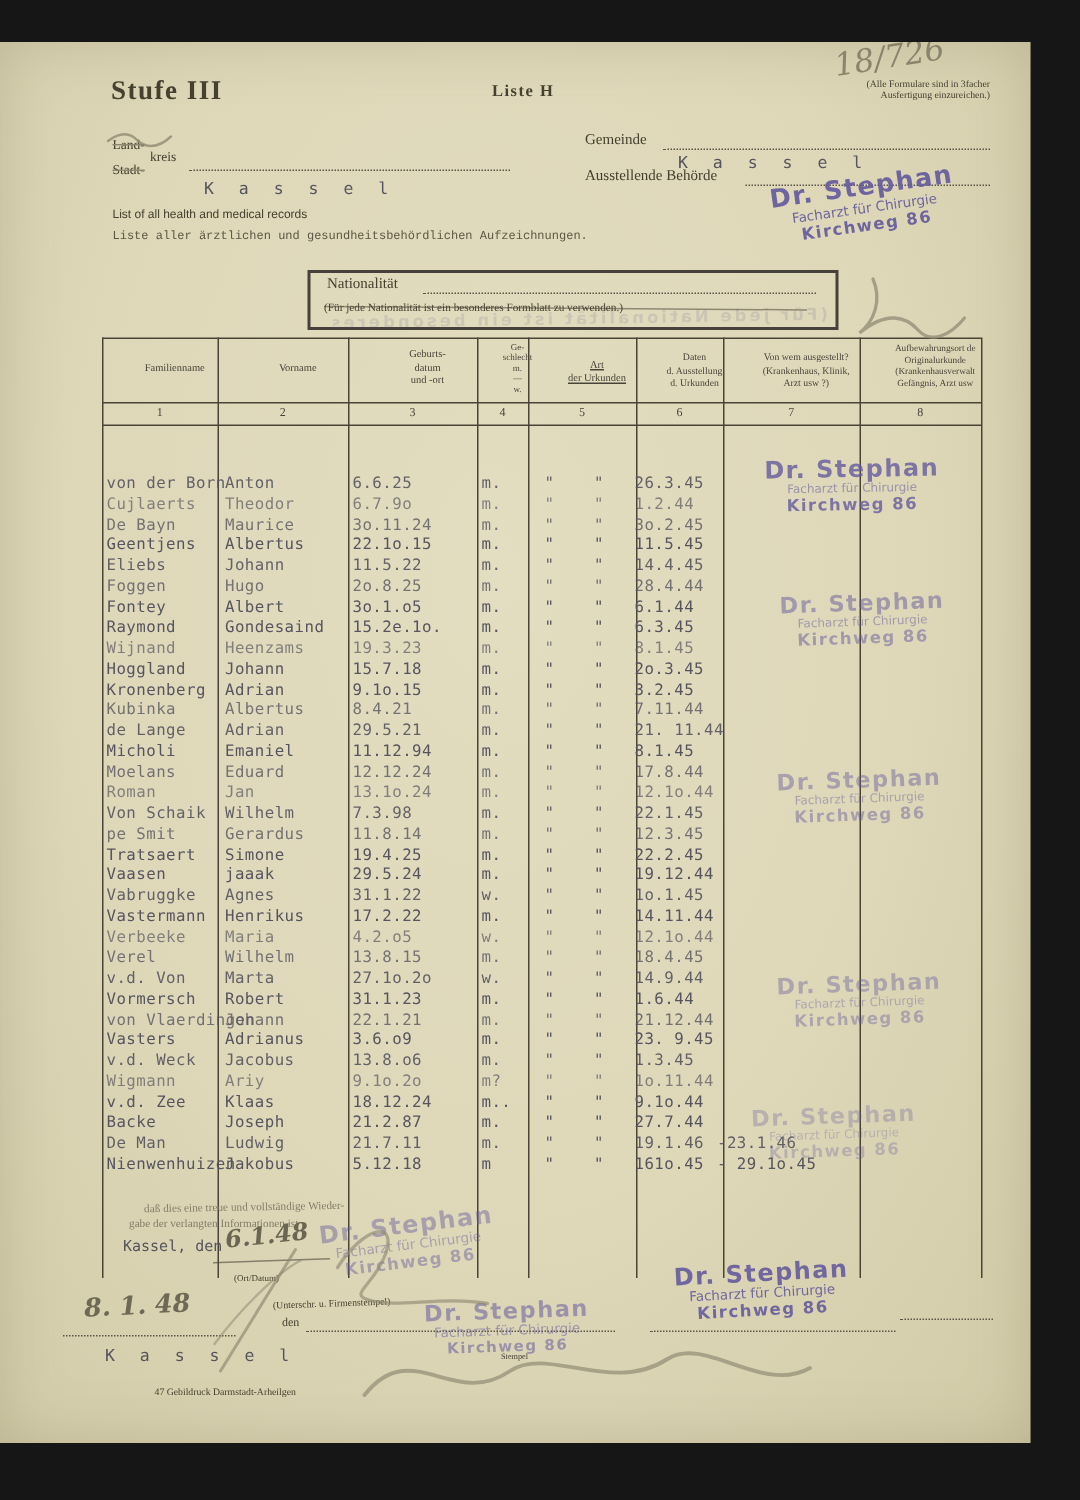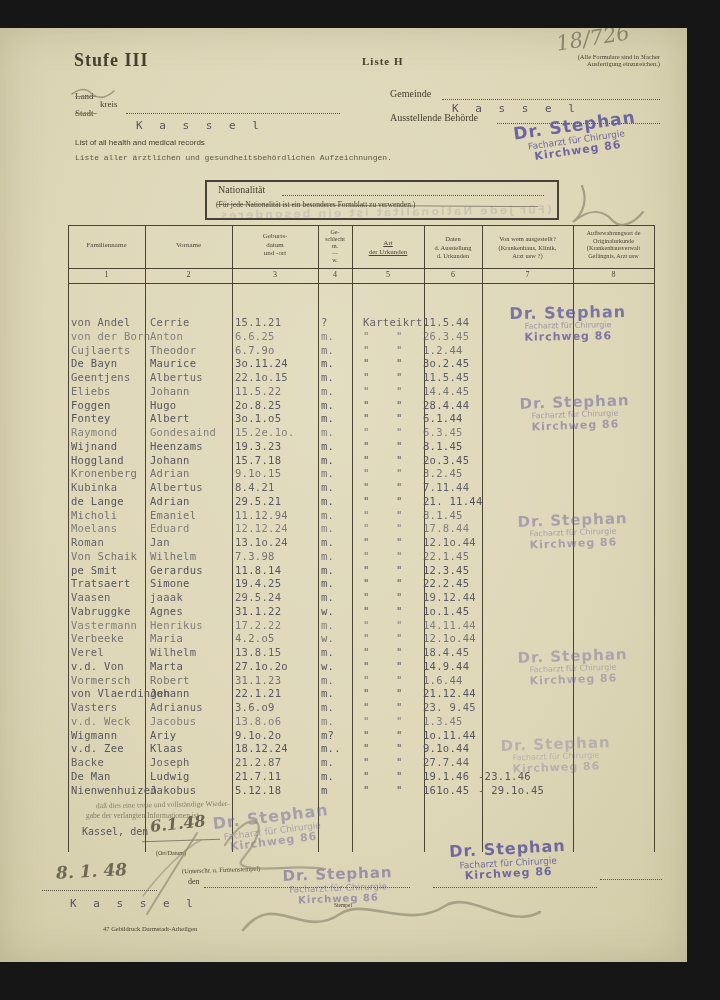--- a/index.html
+++ b/index.html
@@ -25,21 +25,21 @@
   
   .typed{font-family:"DejaVu Sans Mono","Liberation Mono",monospace;color:#55545f;}
   .spread{letter-spacing:5px;font-size:11px;}
   
   .dotted{border-bottom:1px dotted #5b5547;height:1px;}
   .solidline{background:#4b453a;position:absolute;}
   
   .vline{position:absolute;width:1px;top:197px;height:627px;background:#4a4437;}
   .hline{position:absolute;height:1px;left:68px;width:586px;background:#4a4437;}
   .hc{position:absolute;top:200px;font-size:7px;line-height:8.5px;text-align:center;
-      white-space:pre-line;color:#49443a;}
+      white-space:pre-line;color:#49443a;margin-left:10px;}
   .nc{position:absolute;top:242px;font-size:8px;text-align:center;color:#49443a;}
   
   #tbody{position:absolute;left:68px;top:288px;width:586px;}
   .trow{position:relative;height:13.75px;white-space:nowrap;}
   .trow span{position:absolute;font-family:"DejaVu Sans Mono","Liberation Mono",monospace;
              font-size:10.5px;line-height:13px;color:#55545f;letter-spacing:.3px;}
   .trow:nth-child(3n) span{opacity:.78;}
   .trow:nth-child(4n+1) span{opacity:.9;}
   .trow:nth-child(7n+2) span{opacity:.68;}
   .cn{left:3px;} .cv{left:82px;} .cb{left:167px;} .cg{left:253px;}
@@ -61,21 +61,21 @@
 </head>
 <body>
 
 <div id="top-bar" class="bar"></div>
 <div id="bottom-bar" class="bar"></div>
 <div id="right-bar" class="bar"></div>
 
 <div class="page">
 
   <div class="abs print" style="left:74px;top:22px;font-size:18px;font-weight:bold;letter-spacing:1px;">Stufe III</div>
-  <div class="abs print" style="left:328px;top:27px;font-size:11px;font-weight:bold;letter-spacing:1px;margin-left:34px;">Liste H</div>
+  <div class="abs print" style="left:328px;top:27px;font-size:11px;font-weight:bold;letter-spacing:1px;">Liste H</div>
   <div class="abs print tiny" style="left:500px;top:25px;width:160px;white-space:pre-line;text-align:right;">(Alle Formulare sind in 3facher
 Ausfertigung einzureichen.)</div>
   <div class="abs pencil" style="left:556px;top:-2px;font-size:21px;transform:rotate(-9deg);opacity:.85;">18/726</div>
 
   <div class="abs print" style="left:75px;top:63px;font-size:9px;text-decoration:line-through;text-decoration-color:#8d8772;">Land-</div>
   <div class="abs print" style="left:75px;top:80px;font-size:9px;text-decoration:line-through;text-decoration-color:#8d8772;">Stadt-</div>
   <div class="abs print" style="left:100px;top:71px;font-size:9px;">kreis</div>
   <div class="abs dotted" style="left:126px;top:84px;width:214px;"></div>
   <div class="abs typed spread" style="left:136px;top:91px;">K a s s e l</div>
 
@@ -141,28 +141,20 @@
   <div class="nc" style="left:145px;width:87px;">2</div>
   <div class="nc" style="left:232px;width:86px;">3</div>
   <div class="nc" style="left:318px;width:34px;">4</div>
   <div class="nc" style="left:352px;width:72px;">5</div>
   <div class="nc" style="left:424px;width:58px;">6</div>
   <div class="nc" style="left:482px;width:91px;">7</div>
   <div class="nc" style="left:573px;width:81px;">8</div>
 
   <div id="tbody">
       <div class="trow">
-        <span class="cn">von Andel</span>
-        <span class="cv">Cerrie</span>
-        <span class="cb">15.1.21</span>
-        <span class="cg">?</span>
-        <span class="ca1">Karteikrt.</span>
-        <span class="cd">11.5.44</span>
-      </div>
-      <div class="trow">
         <span class="cn">von der Born</span>
         <span class="cv">Anton</span>
         <span class="cb">6.6.25</span>
         <span class="cg">m.</span>
         <span class="ca1">"</span>
         <span class="ca2">"</span>
         <span class="cd">26.3.45</span>
       </div>
       <div class="trow">
         <span class="cn">Cujlaerts</span>

